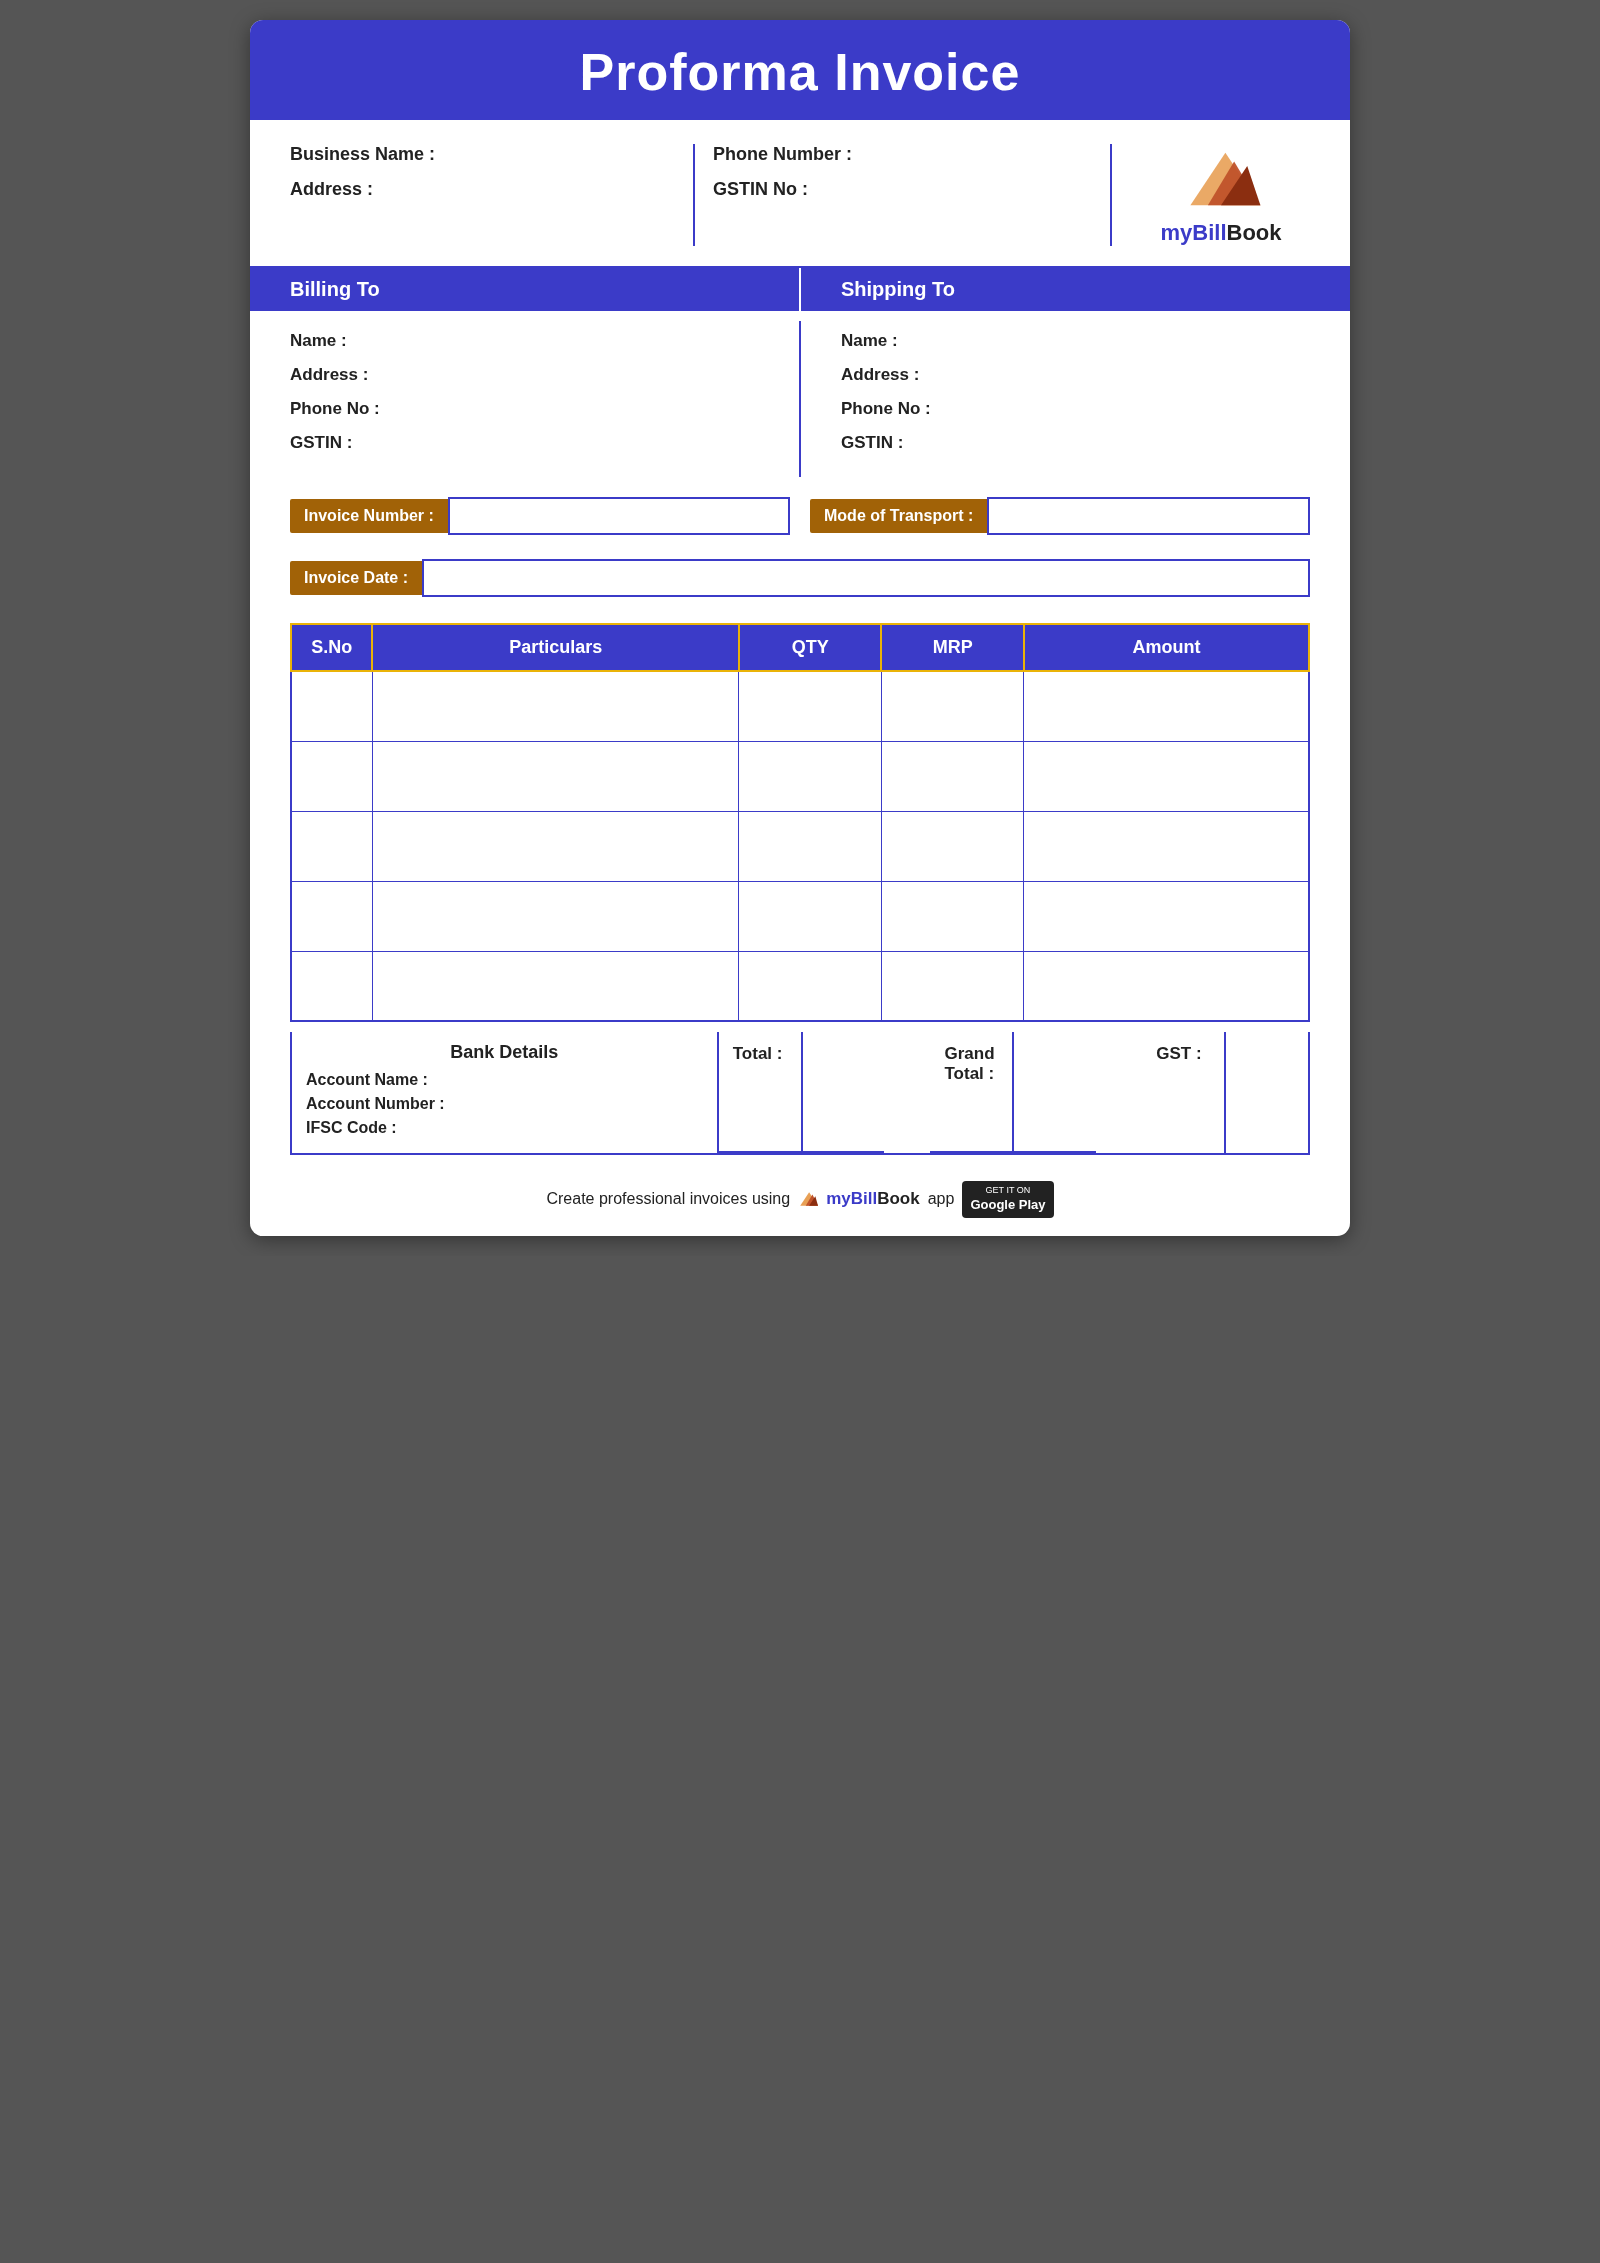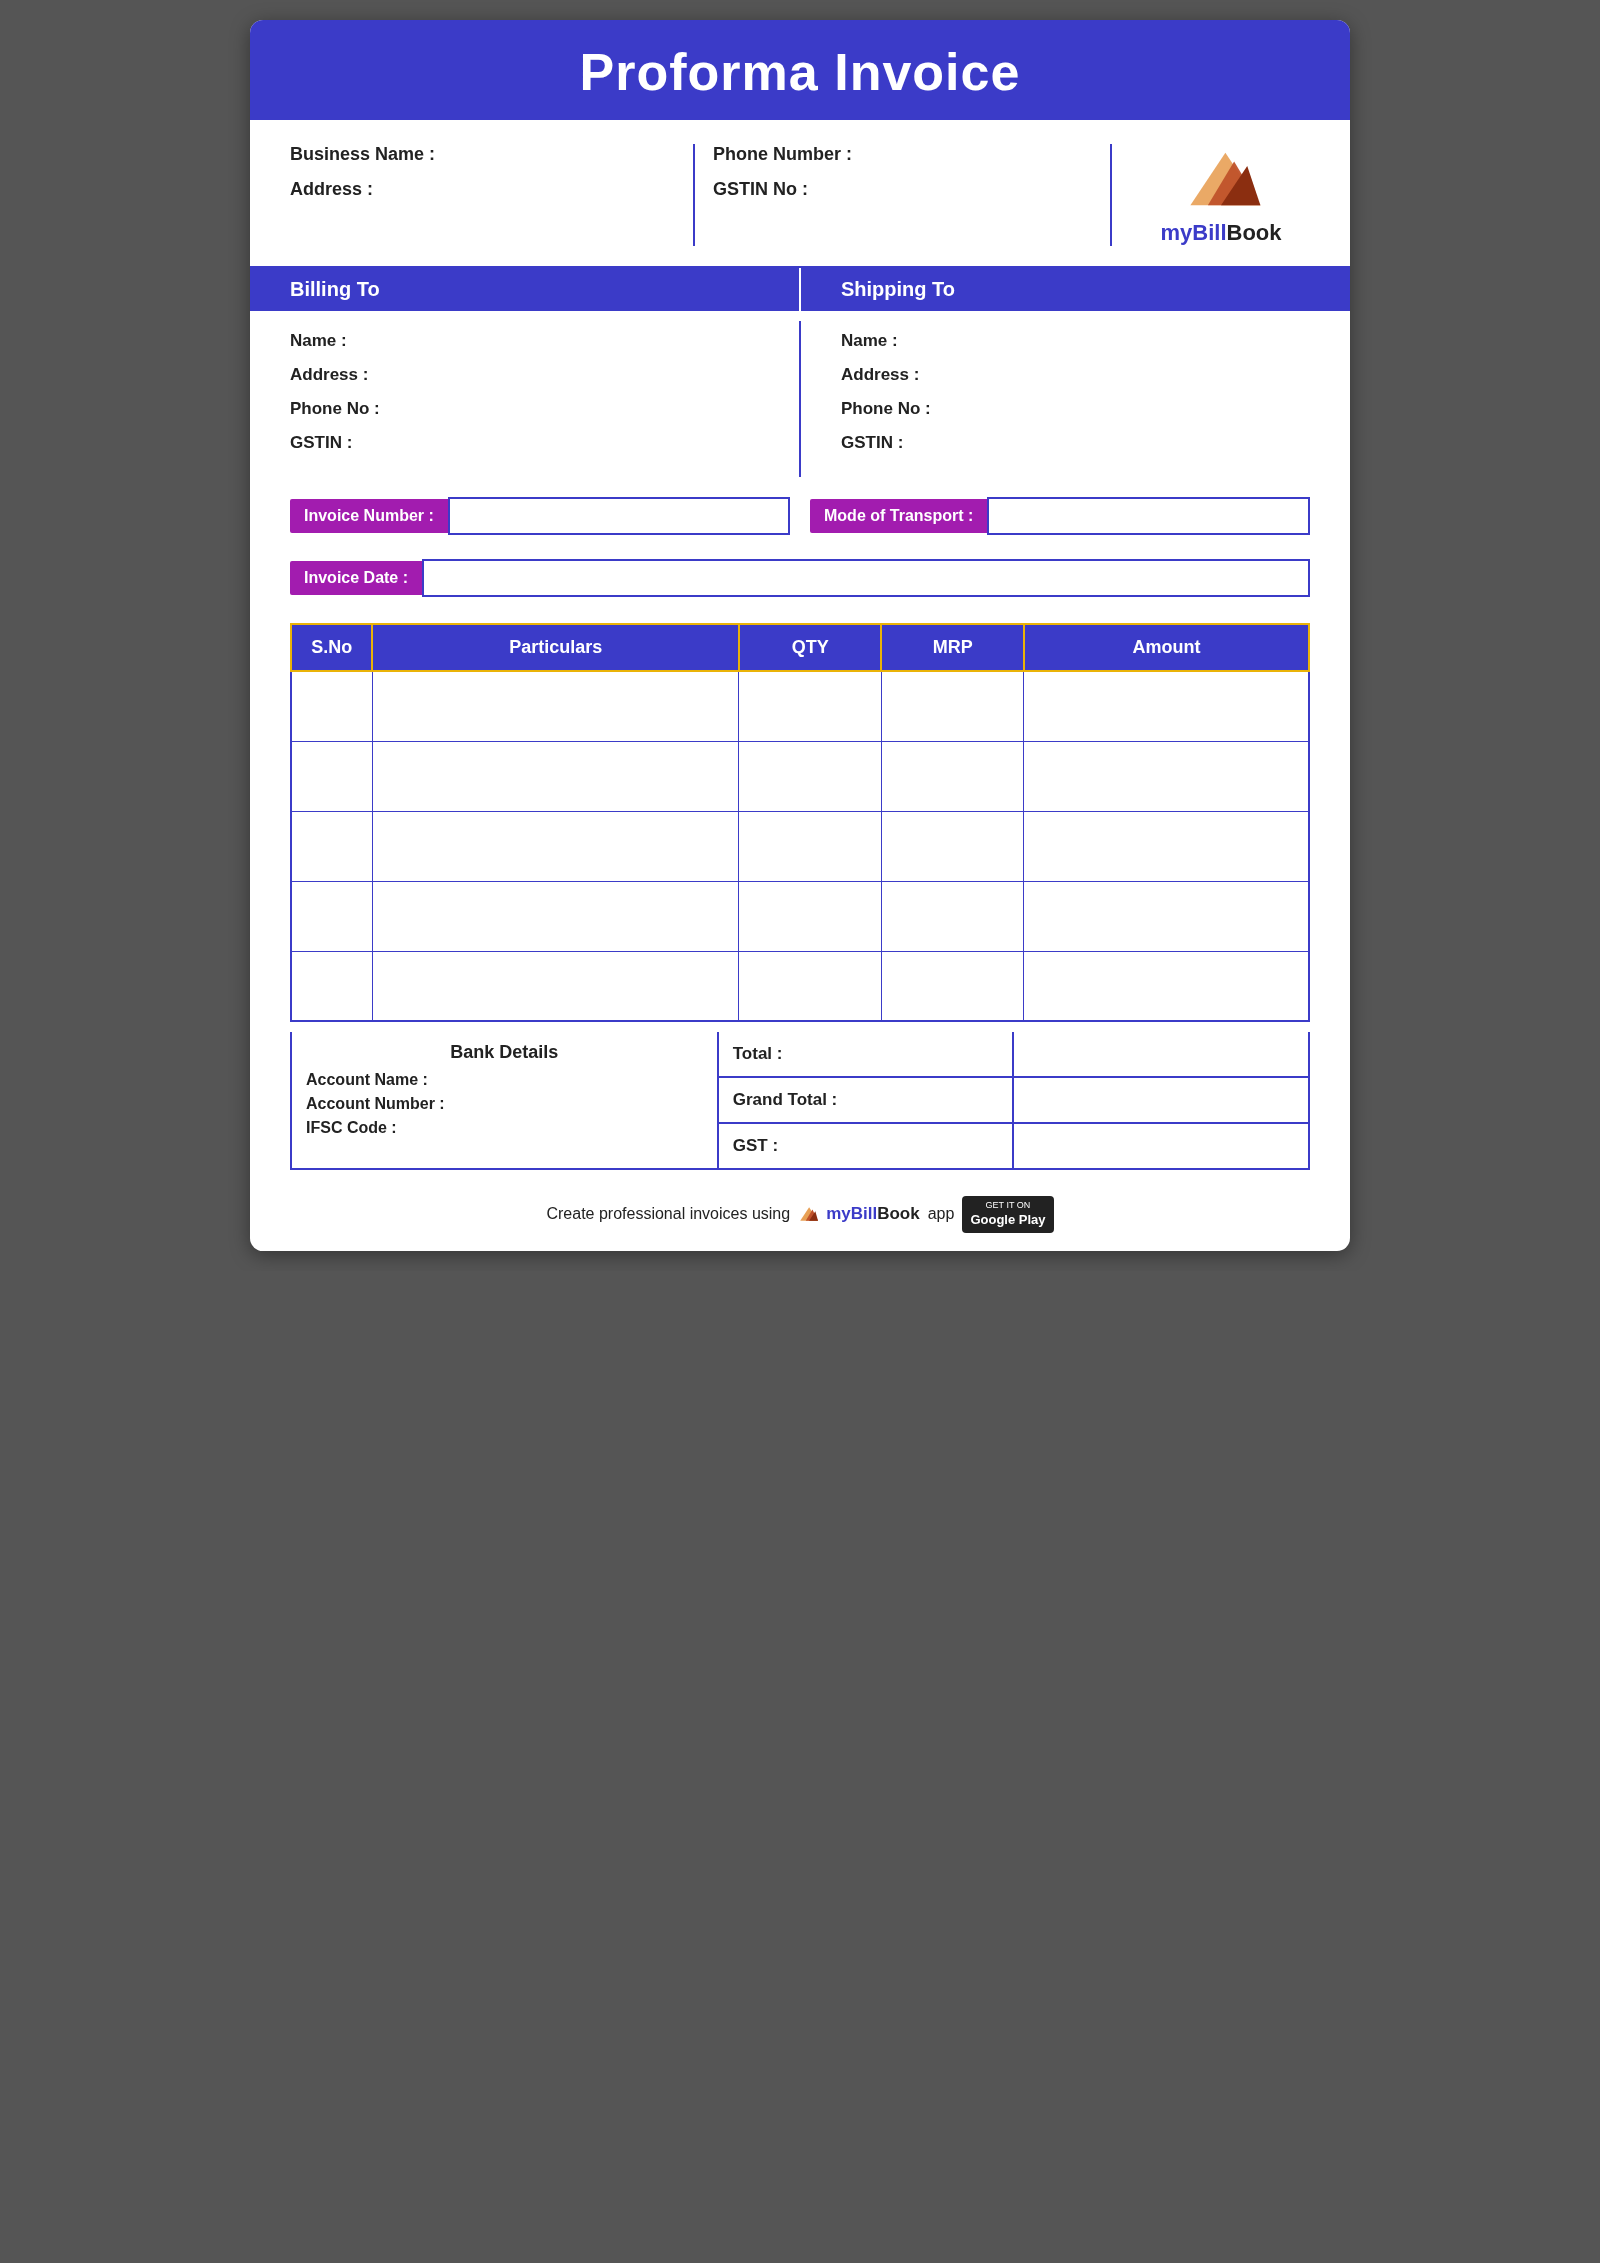--- a/index.html
+++ b/index.html
@@ -115,21 +115,21 @@
       padding: 10px 40px;
       gap: 20px;
       margin-bottom: 4px;
     }
     .invoice-field-group {
       display: flex;
       align-items: center;
       flex: 1;
     }
     .invoice-label {
-      background: #a21caf;
+      background: #a16207;
       color: #fff;
       font-size: 16px;
       font-weight: bold;
       padding: 8px 14px;
       white-space: nowrap;
       border-radius: 2px 0 0 2px;
     }
     .invoice-input {
       border: 2px solid #3b3bc8;
       flex: 1;
@@ -178,21 +178,22 @@
     }
     .bank-field {
       font-size: 16px;
       font-weight: bold;
       color: #222;
       margin-bottom: 6px;
     }
     .totals-section {
       flex: 1;
       display: flex;
-      flex-direction: column;
+      flex-direction: row;
+      gap: 46px;
     }
     .total-row {
       display: flex;
       border-bottom: 2px solid #3b3bc8;
       flex: 1;
     }
     .total-row:last-child {
       border-bottom: none;
     }
     .total-label {

